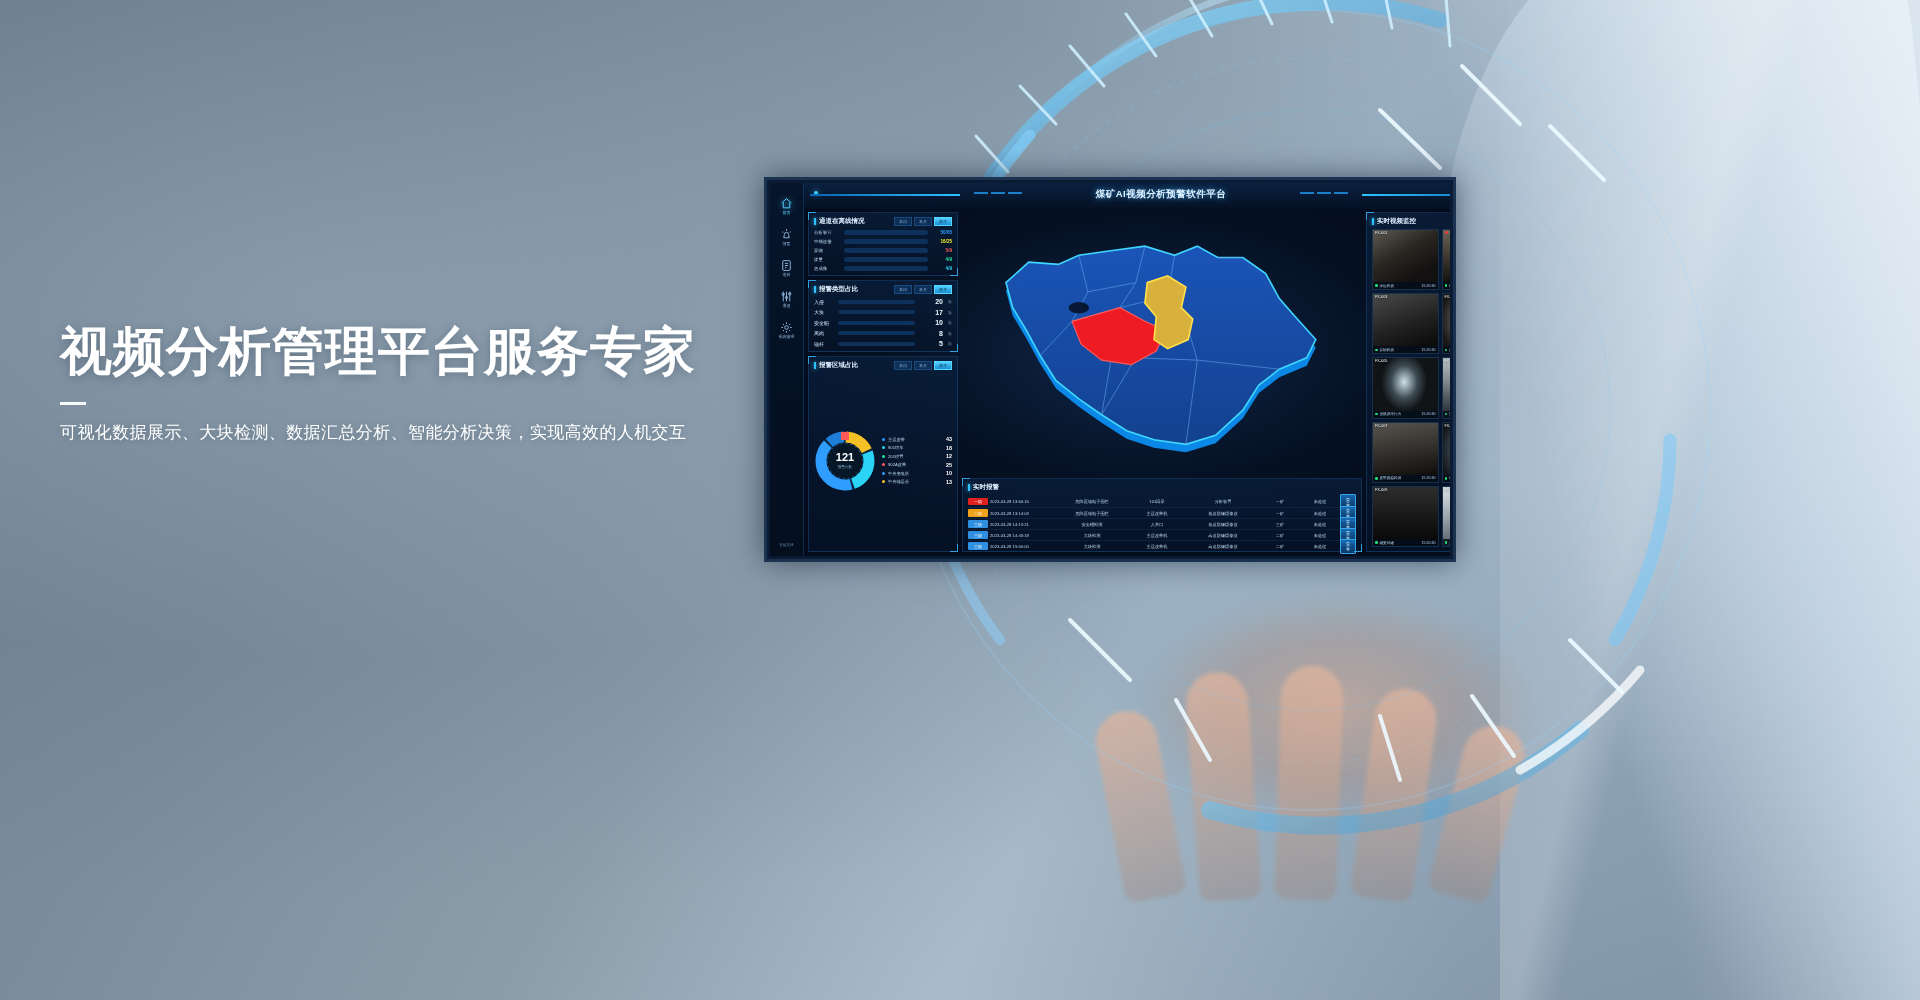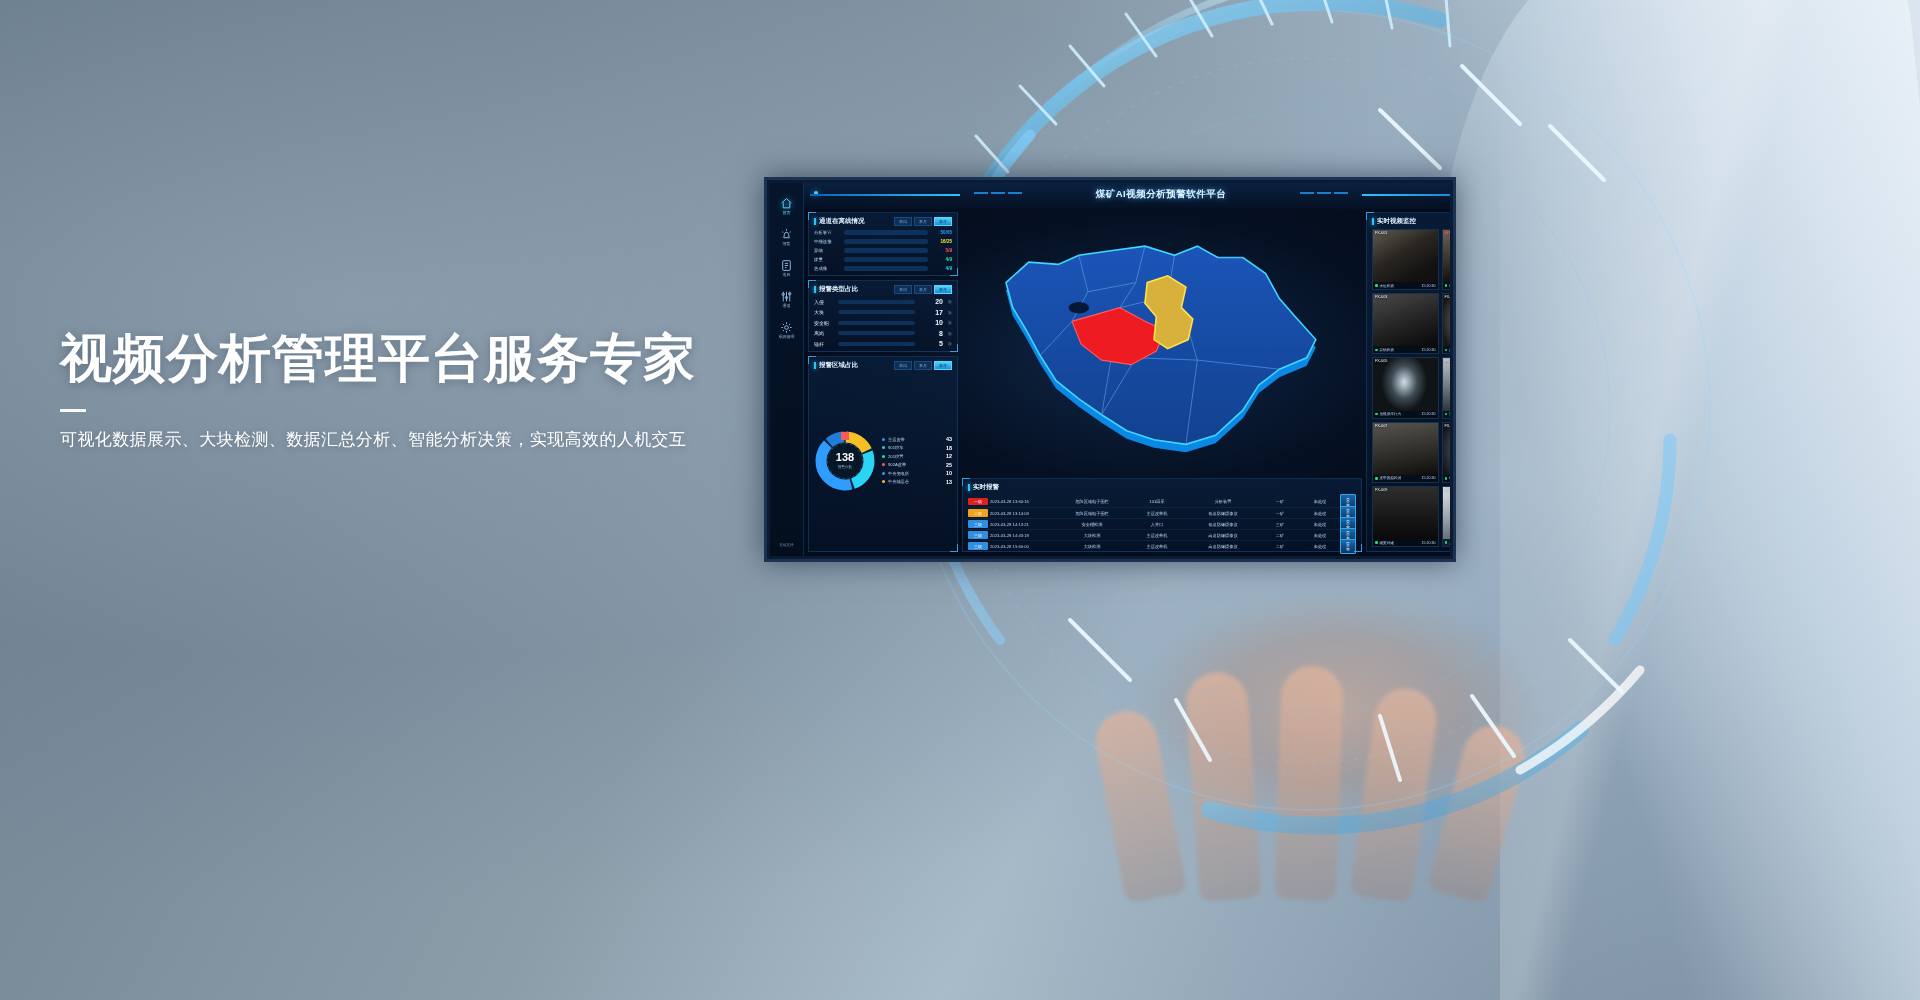--- a/index.html
+++ b/index.html
@@ -200,21 +200,21 @@
   .vbar {
     position:absolute; left:0; right:0; bottom:0; height:7px;
     background:rgba(4,14,28,0.82); display:flex; align-items:center; justify-content:space-between;
     padding:0 2px;
   }
   .vbar .vl { display:flex; align-items:center; gap:2px; font-size:3.6px; color:#bcd9f2; }
   .vbar .vl i { width:2.5px; height:2.5px; border-radius:50%; background:#22e07a; display:block; }
   .vbar .vt { font-size:3.6px; color:#bcd9f2; }
 
   
-  #copy { position:absolute; left:60px; top:322px; width:720px;margin-top:7px; }
+  #copy { position:absolute; left:60px; top:322px; width:720px; }
   #copy h1 {
     font-size:52px; font-weight:bold; color:#ffffff; letter-spacing:1px; line-height:1.12;
     text-shadow:0 2px 10px rgba(30,50,70,0.35);
   }
   #copy .sub {
     margin-top:12px; font-size:17.5px; color:#f0f5f9; letter-spacing:0.6px; font-weight:300;
     text-shadow:0 1px 6px rgba(30,50,70,0.3);
   }
   #copy .rule { width:26px; height:3px; background:#ffffff; margin:22px 0 14px 0; opacity:0.95; }
   #copy .desc {
@@ -468,21 +468,21 @@
                   <g transform="translate(31,31)">
                     <circle r="24" fill="none" stroke="#0b2545" stroke-width="11"></circle>
                     <circle r="24" fill="none" stroke="#f5c026" stroke-width="11" stroke-dasharray="26 125" stroke-dashoffset="0" transform="rotate(-88)"></circle>
                     <circle r="24" fill="none" stroke="#2ad4f5" stroke-width="11" stroke-dasharray="38 113" stroke-dashoffset="-28" transform="rotate(-88)"></circle>
                     <circle r="24" fill="none" stroke="#2e9dff" stroke-width="11" stroke-dasharray="62 89" stroke-dashoffset="-68" transform="rotate(-88)"></circle>
                     <circle r="24" fill="none" stroke="#1f7fd8" stroke-width="11" stroke-dasharray="16 135" stroke-dashoffset="-132" transform="rotate(-88)"></circle>
                     <rect x="-4" y="-29" width="8" height="8" fill="#ff5a5a"></rect>
                   </g>
                 </svg>
                 <div class="hole">
-                  <span class="dnum">138</span>
+                  <span class="dnum">121</span>
                   <span class="dlab">报警次数</span>
                 </div>
               </div>
               <div class="legend">
                 <div class="lg">
                   <span class="dot" style="background:#2e9dff"></span>
                   <span class="lname">主运皮带</span>
                   <span class="lval">43</span>
                 </div>
                 <div class="lg">

